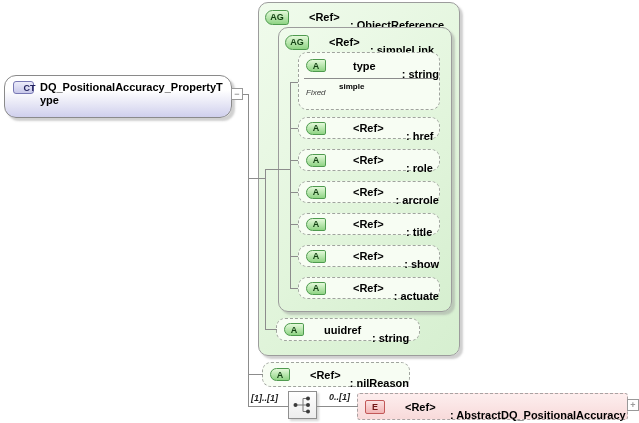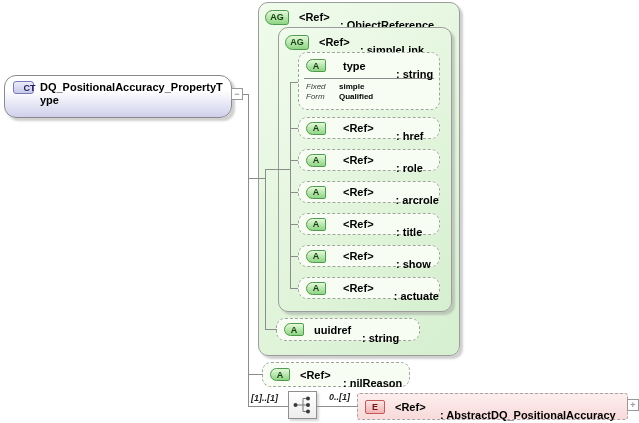--- a/index.html
+++ b/index.html
@@ -43,26 +43,26 @@
   }
   .badge-ag{width:24px;height:15px;border:1px solid #4e9a4e;border-radius:8px 3px 3px 8px;
     background:linear-gradient(to bottom,#e4f9da,#8fd484);color:#123f12;}
   .badge-a{width:20px;height:13px;border:1px solid #4e9a4e;border-radius:7px 2px 2px 7px;
     background:linear-gradient(to bottom,#e4f9da,#8fd484);color:#123f12;}
   .badge-ct{width:21px;height:13px;border:1px solid #7878b4;border-radius:3px;
     background:linear-gradient(to bottom,#ecécfa,#c8c8ea);background:linear-gradient(to bottom,#ececfa,#c8c8ea);color:#23235e;}
   .badge-e{width:20px;height:14px;border:1px solid #c25858;border-radius:2px;
     background:linear-gradient(to bottom,#fbe2e2,#f2b4b4);color:#701818;}
   
-  .name{font-size:11px;font-weight:bold;margin-left:10px;white-space:nowrap;}
+  .name{font-size:11px;font-weight:bold;margin-left:20px;white-space:nowrap;}
   .type{font-size:11px;font-weight:bold;white-space:nowrap;margin-top:16px;}
   .w41{width:41px;} .w53{width:53px;padding-left:7px;} .w48{width:48px;} .w43{width:43px;} .w45{width:45px;}
   .facet-sep{border-top:1px solid #8c8c8c;margin:0 5px 3px 5px;}
   .facet-row{display:flex;padding-left:7px;line-height:10px;}
-  .facet-label{font-size:8px;font-style:italic;color:#3a3a3a;width:33px;}
+  .facet-label{font-size:8px;font-style:italic;color:#3a3a3a;width:33px;margin-top:6px;}
   .facet-value{font-size:8px;font-weight:bold;}
   .card-label{position:absolute;font-size:9px;font-weight:bold;font-style:italic;color:#222;z-index:7;white-space:nowrap;}
   
   .handle{
     position:absolute;width:12px;height:12px;border:1px solid #999;background:#fff;
     box-sizing:border-box;z-index:8;display:flex;align-items:center;justify-content:center;
     font-size:9px;color:#9a9a9a;font-weight:bold;line-height:10px;
   }
   .compositor{
     position:absolute;width:29px;height:28px;border:1px solid #8f8f8f;
@@ -95,24 +95,20 @@
   <div class="node attr-box multi" style="left:298px;top:52px;width:142px;height:58px;">
     <div class="attr-row">
       <span class="badge badge-a">A</span>
       <span class="name w53">type</span>
       <span class="type">: string</span>
     </div>
     <div class="facet-sep"></div>
     <div class="facet-row">
       <span class="facet-label">Fixed</span>
       <span class="facet-value">simple</span>
-    </div>
-    <div class="facet-row">
-      <span class="facet-label">Form</span>
-      <span class="facet-value">Qualified</span>
     </div>
   </div>
 
   <div class="node attr-box" style="left:298px;top:117px;width:142px;height:22px;">
     <span class="badge badge-a">A</span>
     <span class="name w53">&lt;Ref&gt;</span>
     <span class="type">: href</span>
   </div>
 
   <div class="node attr-box" style="left:298px;top:149px;width:142px;height:22px;">

